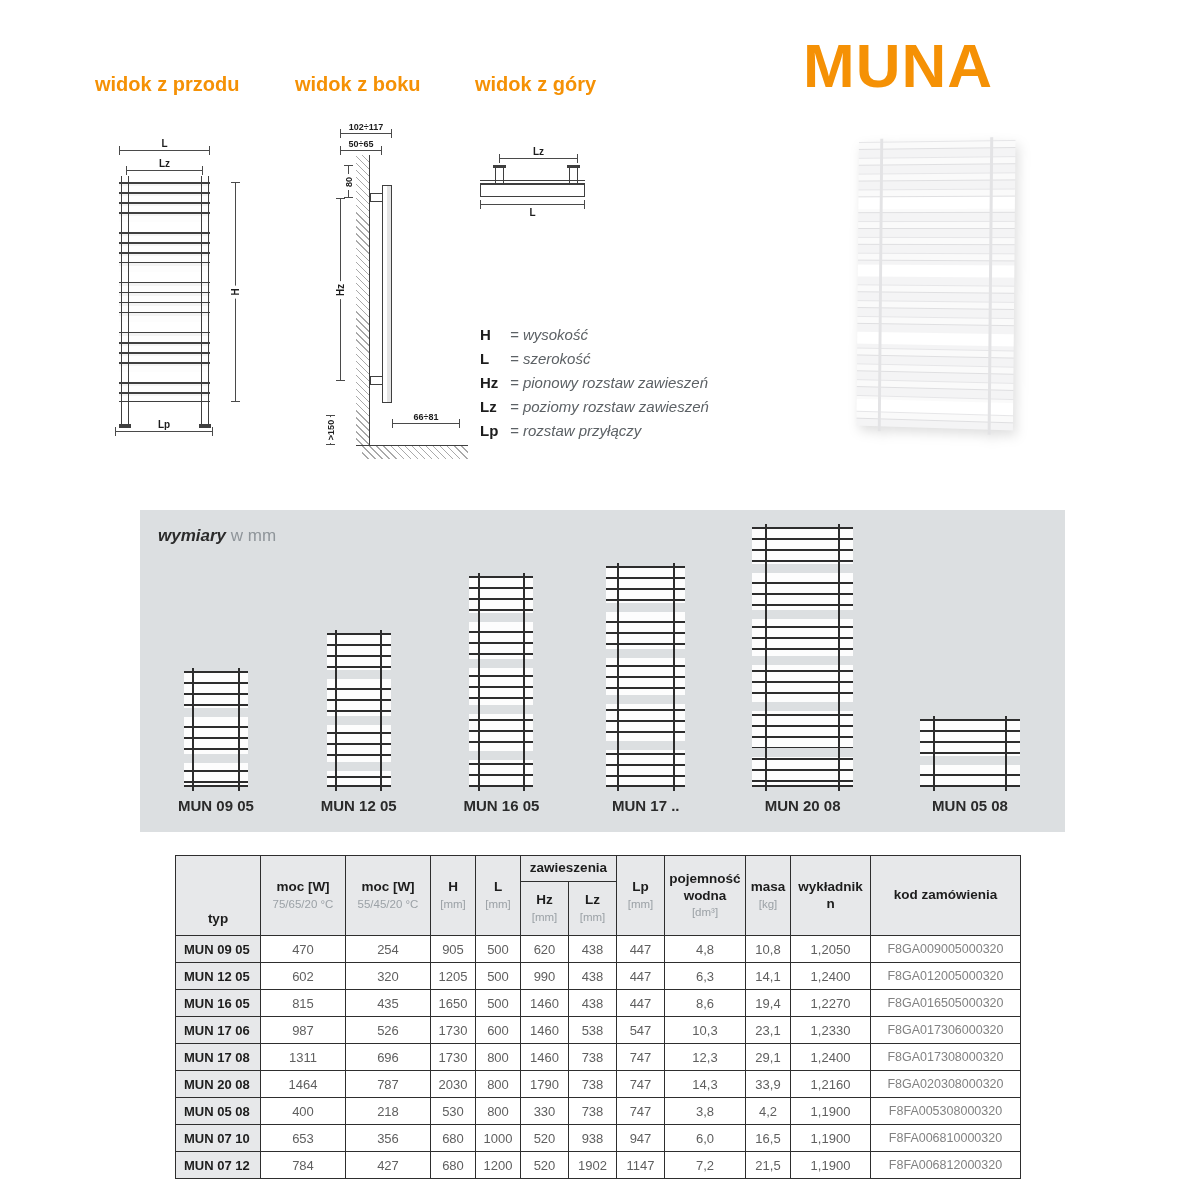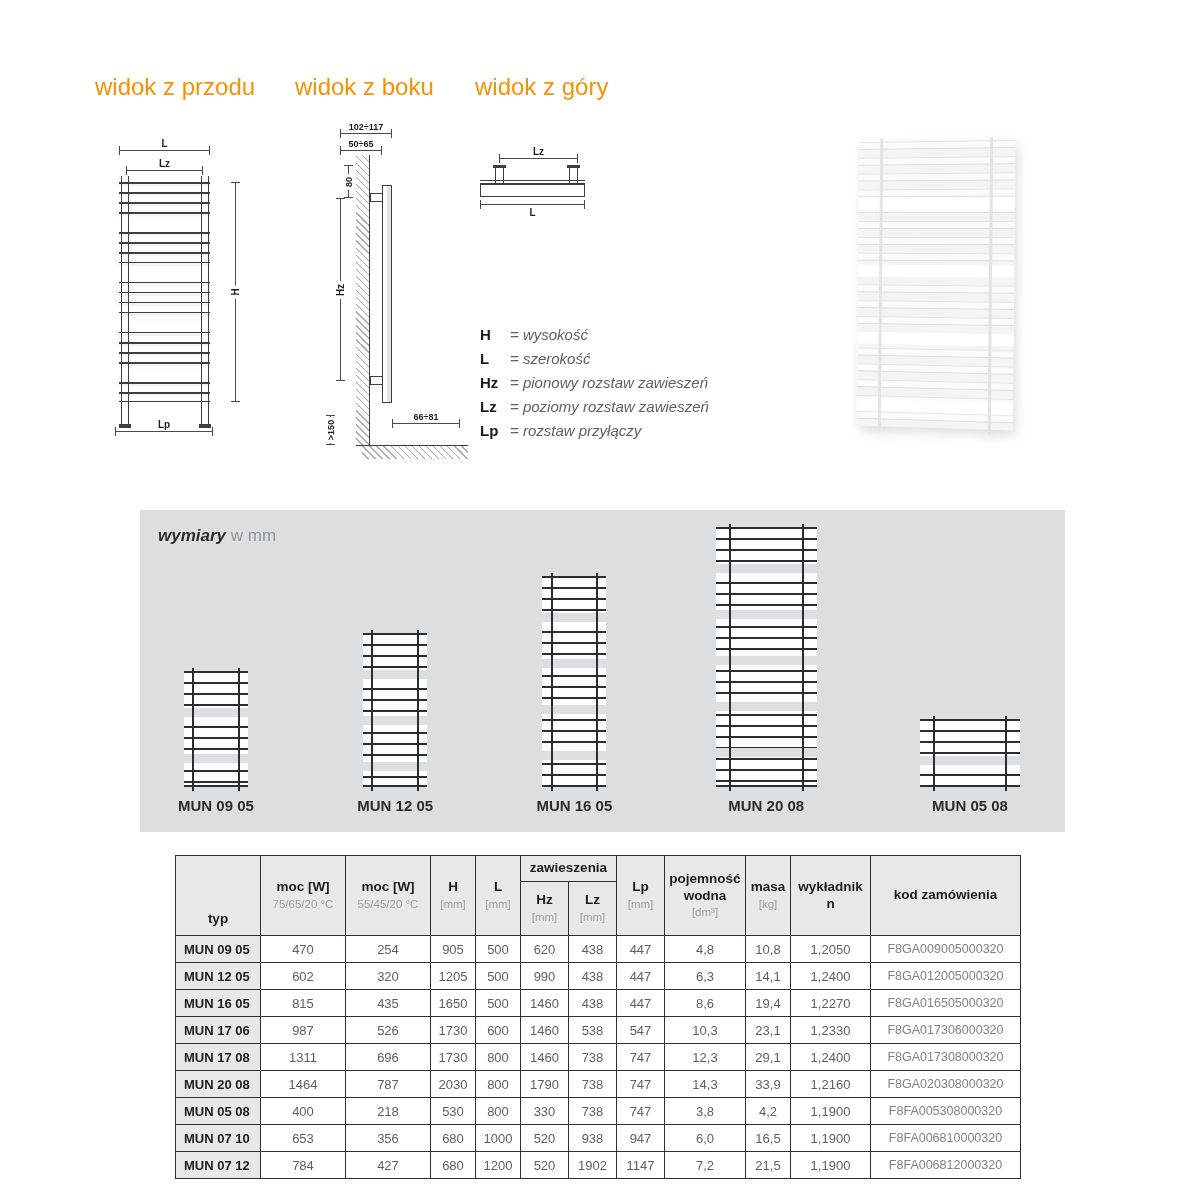--- a/index.html
+++ b/index.html
@@ -9,21 +9,21 @@
     --tbl-border:#2e2e2e;
     --ink:#1d1d1d;
     --draw:#3f3f3f;
   }
   *{margin:0;padding:0;box-sizing:border-box;}
   html,body{background:#fff;}
   .page{position:relative;width:1200px;height:1200px;background:#fff;overflow:hidden;
         font-family:"Liberation Sans",sans-serif;}
 
   
-  .view-title{position:absolute;font-size:24px;font-weight:400;color:var(--accent);}
+  .view-title{position:absolute;font-size:20px;font-weight:700;color:var(--accent);}
   .t-front{left:95px;top:73px;}
   .t-side{left:295px;top:73px;}
   .t-top{left:475px;top:73px;}
   .brand{position:absolute;left:803px;top:30px;font-size:62px;font-weight:800;
          color:var(--accent);letter-spacing:1px;}
 
   
   .dh{position:absolute;border-top:1px solid #4a4a4a;height:0;}
   .dh::before,.dh::after{content:"";position:absolute;top:-5px;width:1px;height:9px;background:#4a4a4a;}
   .dh::before{left:0;}
@@ -125,20 +125,21 @@
   .spec tbody td.col-kod{color:#828282;font-size:12.5px;margin-left:44px;}
 </style>
 </head>
 <body>
 
 <div class="page">
 
   <div class="view-title t-front">widok z przodu</div>
   <div class="view-title t-side">widok z boku</div>
   <div class="view-title t-top">widok z góry</div>
+  <div class="brand">MUNA</div>
 
   <div class="fv">
     <div class="dh" style="left:29px;top:20px;width:91px">
       <span class="lbl">L</span>
     </div>
     <div class="dh" style="left:36px;top:40px;width:77px">
       <span class="lbl">Lz</span>
     </div>
     <div class="fv-body"></div>
     <div class="pipe" style="left:31px"></div>
@@ -226,20 +227,24 @@
         <div class="thumb" style="--w:64px;--h:116px"></div>
         <div class="model-label">MUN 09 05</div>
       </div>
       <div class="model">
         <div class="thumb" style="--w:64px;--h:154px"></div>
         <div class="model-label">MUN 12 05</div>
       </div>
       <div class="model">
         <div class="thumb" style="--w:64px;--h:211px"></div>
         <div class="model-label">MUN 16 05</div>
+      </div>
+      <div class="model">
+        <div class="thumb" style="--w:79px;--h:221px"></div>
+        <div class="model-label">MUN 17 ..</div>
       </div>
       <div class="model">
         <div class="thumb" style="--w:101px;--h:260px"></div>
         <div class="model-label">MUN 20 08</div>
       </div>
       <div class="model">
         <div class="thumb" style="--w:100px;--h:68px"></div>
         <div class="model-label">MUN 05 08</div>
       </div>
     </div>

